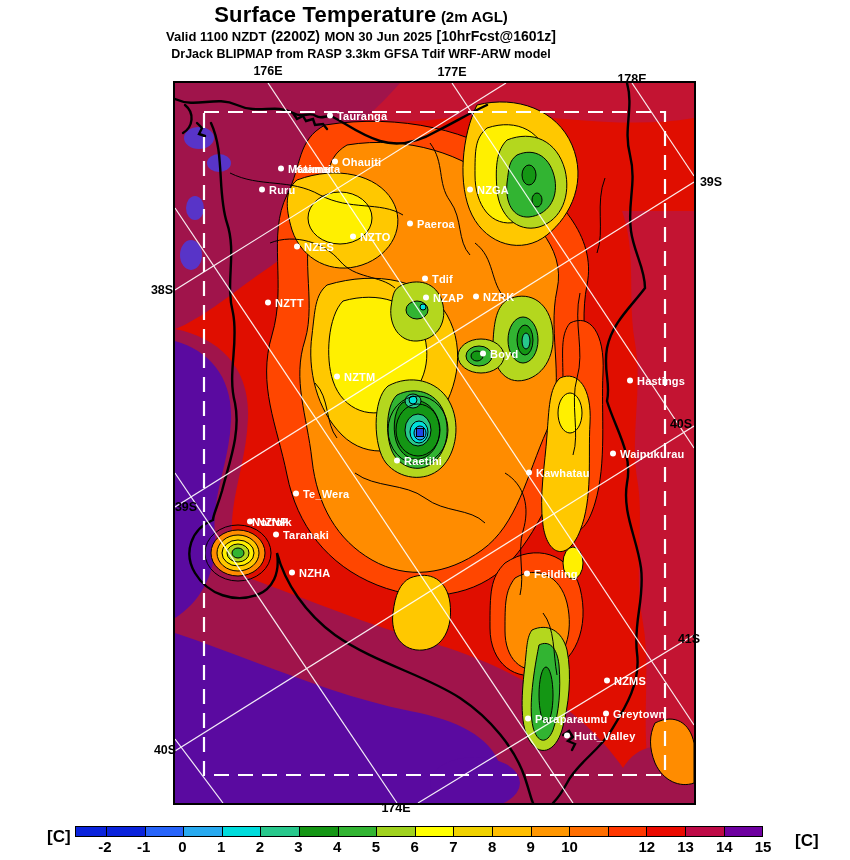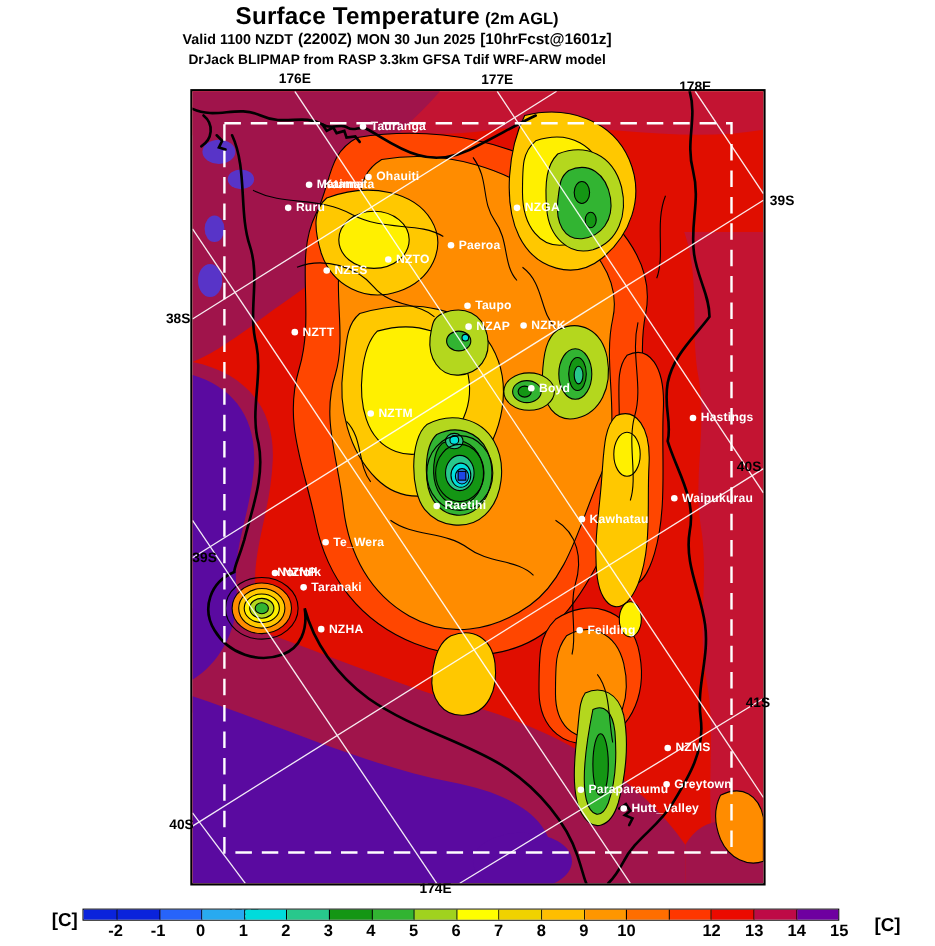--- a/index.html
+++ b/index.html
@@ -194,21 +194,21 @@
   <div id="labels">
       <span class="site" style="left: 327px; top: 115px;"><span class="dot"></span><span class="txt">Tauranga</span></span>
       <span class="site" style="left: 332px; top: 133px; margin-top: 28px;"><span class="dot"></span><span class="txt">Ohauiti</span></span>
       <span class="site" style="left: 278px; top: 168px;"><span class="dot"></span><span class="txt">Matamata</span></span>
       <span class="site" style="left: 294px; top: 168px;"><span class="txt">Kaimai</span></span>
       <span class="site" style="left: 259px; top: 189px;"><span class="dot"></span><span class="txt">Ruru</span></span>
       <span class="site" style="left: 467px; top: 189px;"><span class="dot"></span><span class="txt">NZGA</span></span>
       <span class="site" style="left: 407px; top: 223px;"><span class="dot"></span><span class="txt">Paeroa</span></span>
       <span class="site" style="left: 350px; top: 236px;"><span class="dot"></span><span class="txt">NZTO</span></span>
       <span class="site" style="left: 294px; top: 246px;"><span class="dot"></span><span class="txt">NZES</span></span>
-      <span class="site" style="left: 422px; top: 278px;"><span class="dot"></span><span class="txt">Taupo</span></span>
+      <span class="site" style="left: 422px; top: 278px;"><span class="dot"></span><span class="txt">Tdif</span></span>
       <span class="site" style="left: 423px; top: 297px;"><span class="dot"></span><span class="txt">NZAP</span></span>
       <span class="site" style="left: 473px; top: 296px;"><span class="dot"></span><span class="txt">NZRK</span></span>
       <span class="site" style="left: 265px; top: 302px;"><span class="dot"></span><span class="txt">NZTT</span></span>
       <span class="site" style="left: 480px; top: 353px;"><span class="dot"></span><span class="txt">Boyd</span></span>
       <span class="site" style="left: 334px; top: 376px;"><span class="dot"></span><span class="txt">NZTM</span></span>
       <span class="site" style="left: 604px; top: 380px; margin-left: 23px;"><span class="dot"></span><span class="txt">Hastings</span></span>
       <span class="site" style="left: 610px; top: 453px;"><span class="dot"></span><span class="txt">Waipukurau</span></span>
       <span class="site" style="left: 394px; top: 460px;"><span class="dot"></span><span class="txt">Raetihi</span></span>
       <span class="site" style="left: 526px; top: 472px;"><span class="dot"></span><span class="txt">Kawhatau</span></span>
       <span class="site" style="left: 293px; top: 493px;"><span class="dot"></span><span class="txt">Te_Wera</span></span>

